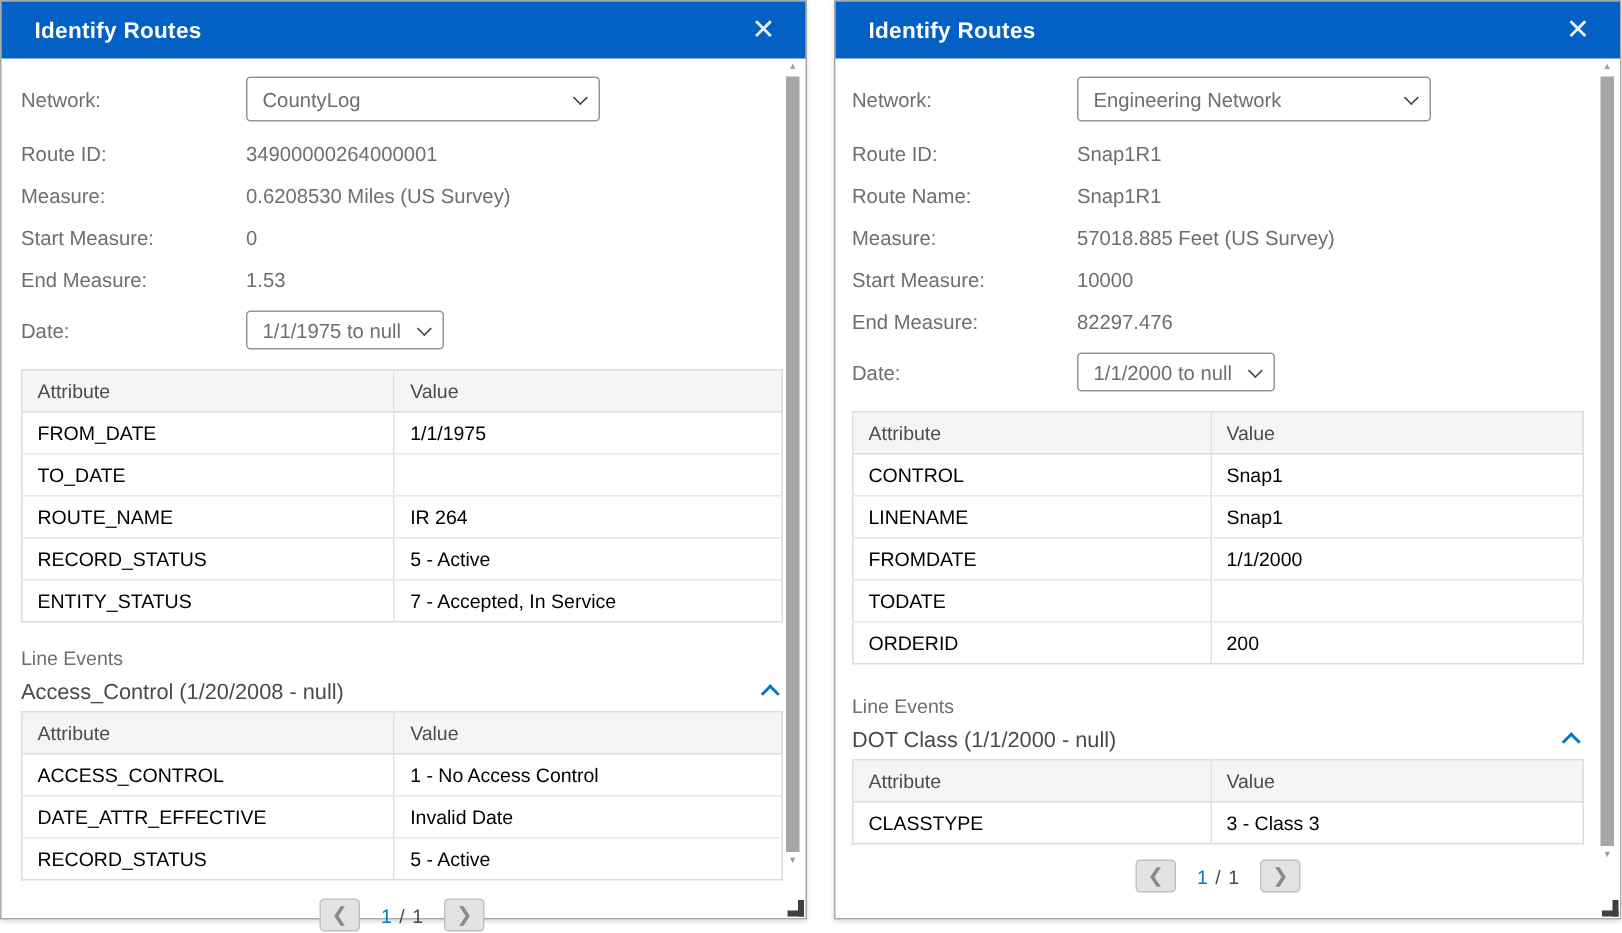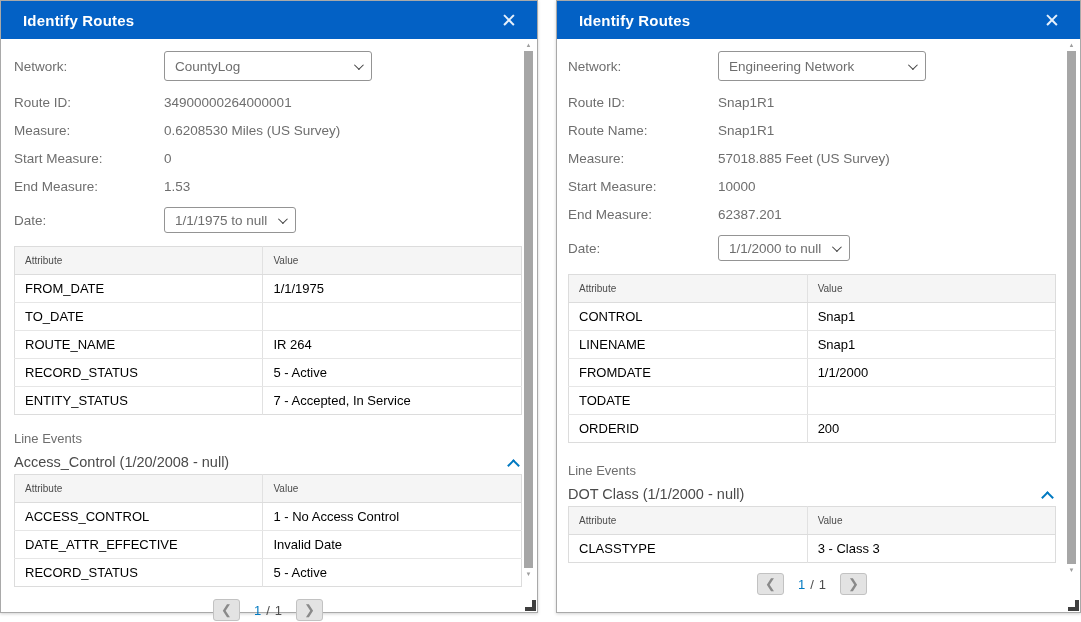--- a/index.html
+++ b/index.html
@@ -17,33 +17,33 @@
   .content { padding:9px 15px 0 13px; position:relative; height:calc(100% - 38px); }
   .panel-right .content { padding-right:24px; padding-left:11px; }
 
   .field-row { display:flex; align-items:center; height:28px; }
   .field-row.select-row { height:32px; margin:2px 0 6px; }
   .field-row.date-row   { margin:4px 0 10px; }
   .flabel { width:150px; flex:0 0 150px; color:#6e6e6e; font-size:13.5px; }
   .fvalue { color:#6e6e6e; font-size:13.5px; }
 
   .select { display:flex; align-items:center; justify-content:space-between; border:1px solid #949494; border-radius:3px; background:#fff; height:30px; padding:0 10px; color:#6e6e6e; font-size:13.5px; cursor:pointer; }
-  .select.wide  { width:208px; }
+  .select.wide  { width:236px; }
   .select.narrow{ width:132px; height:26px; }
   .chev-down { width:7px; height:7px; border-right:1.6px solid #404040; border-bottom:1.6px solid #404040; transform:rotate(45deg) translateY(-2px); flex:0 0 auto; margin-left:10px; }
 
   table.attrs { width:100%; border-collapse:collapse; border:1px solid #dcdcdc; margin-top:8px; }
-  table.attrs th { background:#f5f5f5; text-align:left; font-weight:normal; color:#4c4c4c; font-size:10px; padding:6px 10px; height:28px; border-bottom:1px solid #dcdcdc; }
+  table.attrs th { background:#f5f5f5; text-align:left; font-weight:normal; color:#4c4c4c; font-size:13px; padding:6px 10px; height:28px; border-bottom:1px solid #dcdcdc; }
   table.attrs td { color:#000000; font-size:13px; padding:5px 10px; height:28px; border-bottom:1px solid #e6e6e6; }
   table.attrs th + th, table.attrs td + td { border-left:1px solid #e1e1e1; }
   table.attrs tr:last-child td { border-bottom:none; }
   table.attrs col.c1 { width:49%; }
 
   .line-events-label { margin-top:16px; color:#6e6e6e; font-size:13px; }
-  .section-header { display:flex; align-items:flex-end; justify-content:space-between; margin:8px 0 2px;gap:26px; }
+  .section-header { display:flex; align-items:center; justify-content:space-between; margin:8px 0 2px;gap:26px; }
   .section-title { color:#4a4a4a; font-size:14.5px; }
   .chev-up { width:9px; height:9px; border-left:2px solid #0079c1; border-top:2px solid #0079c1; transform:rotate(45deg); margin-right:4px; cursor:pointer; }
 
   .pagination { display:flex; align-items:center; justify-content:center; gap:14px; margin-top:12px; }
   .page-btn { width:27px; height:22px; background:#e3e3e3; border:1px solid #c2c2c2; border-radius:3px; color:#8a8a8a; font-size:13px; display:flex; align-items:center; justify-content:center; cursor:pointer; padding-bottom:2px; }
   .page-text { font-size:13px; color:#4c4c4c; display:flex; gap:5px; }
   .page-current { color:#0079c1; }
 
   .scrollbar { position:absolute; top:40px; right:3px; width:11px; height:537px; display:flex; flex-direction:column; align-items:center; }
   .sb-arrow { color:#9e9e9e; font-size:6px; line-height:8px; height:8px; flex:0 0 auto; }
@@ -203,21 +203,21 @@
     <div class="field-row">
       <span class="flabel">Measure:</span>
       <span class="fvalue">57018.885 Feet (US Survey)</span>
     </div>
     <div class="field-row">
       <span class="flabel">Start Measure:</span>
       <span class="fvalue">10000</span>
     </div>
     <div class="field-row">
       <span class="flabel">End Measure:</span>
-      <span class="fvalue">62387.201</span>
+      <span class="fvalue">82297.476</span>
     </div>
 
     <div class="field-row select-row date-row">
       <span class="flabel">Date:</span>
       <div class="select narrow">
         <span>1/1/2000 to null</span>
         <span class="chev-down"></span>
       </div>
     </div>
 

